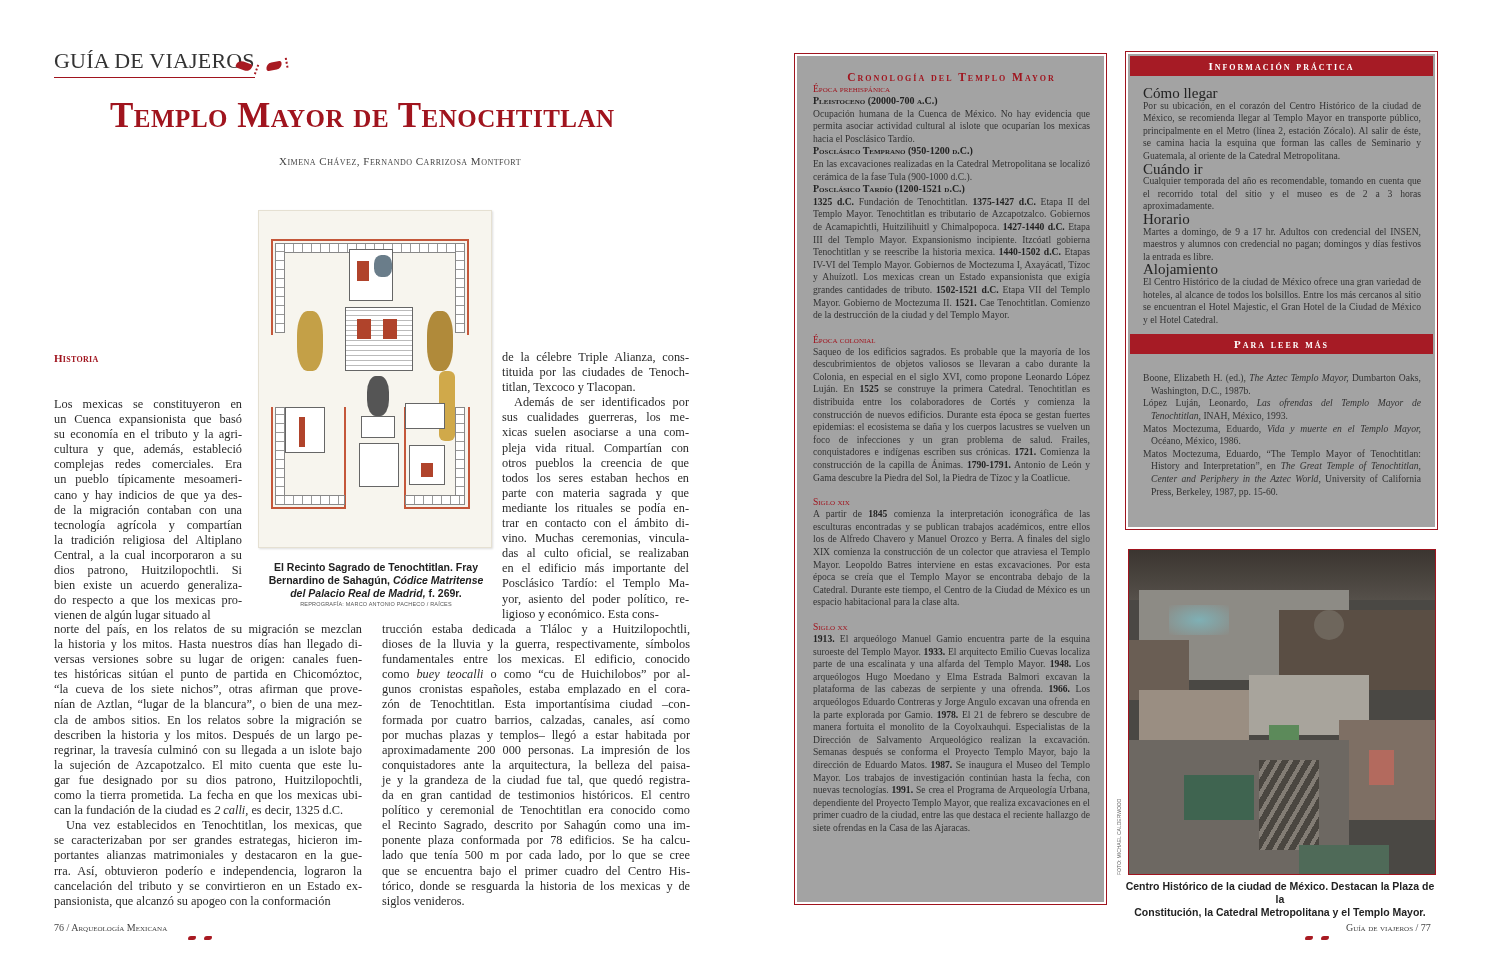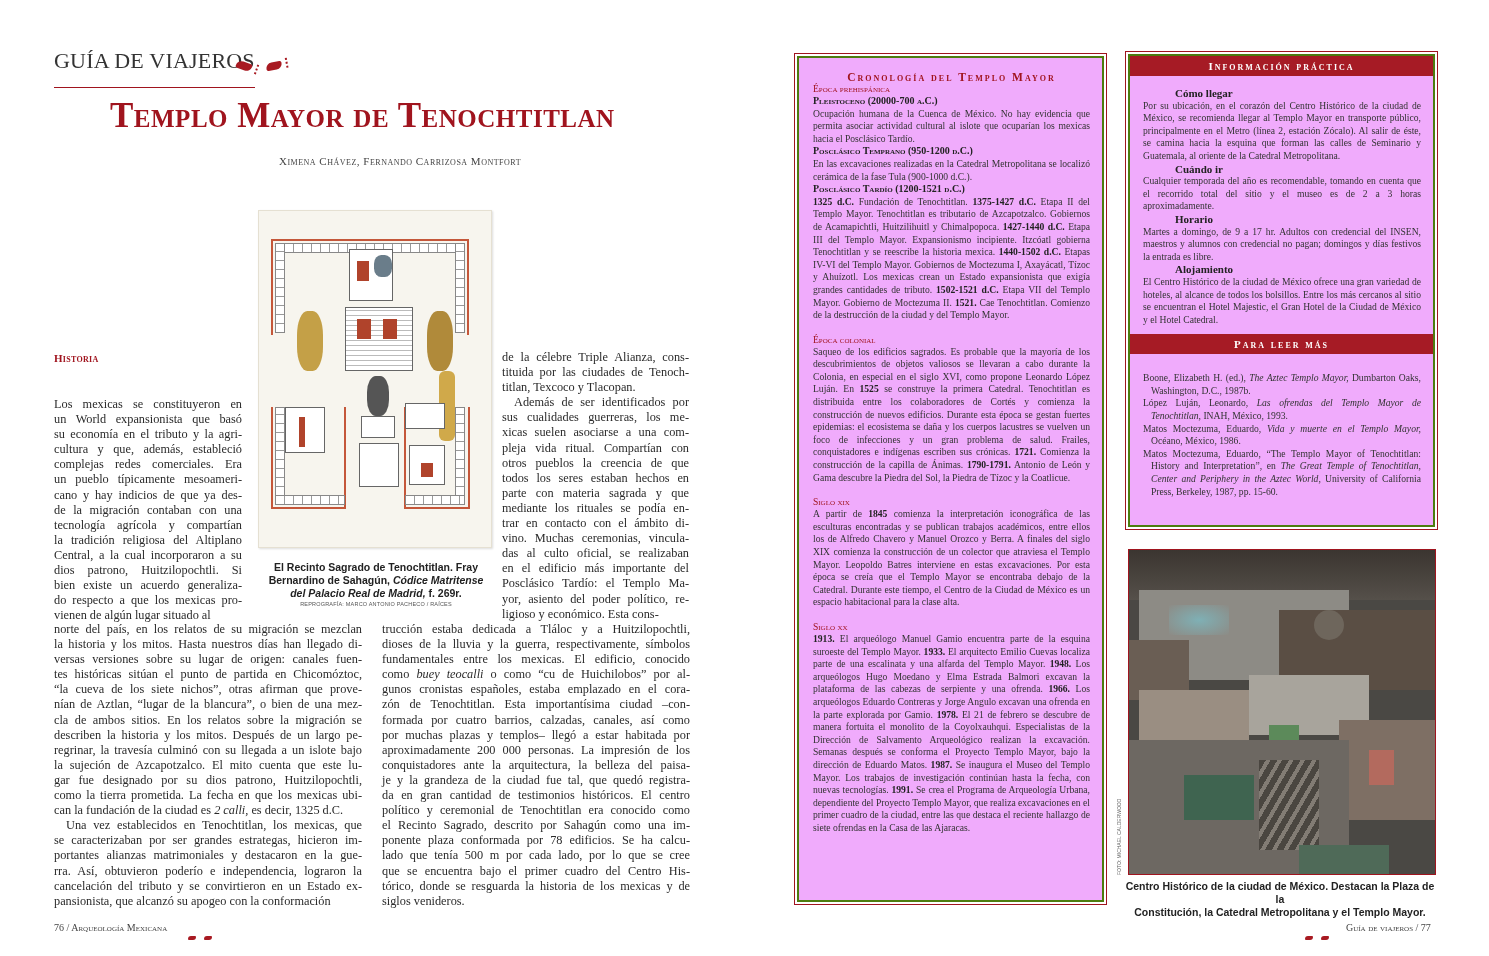--- a/index.html
+++ b/index.html
@@ -2,21 +2,21 @@
 <html><head>
 <meta charset="utf-8">
 <style>
   * { box-sizing: border-box; margin: 0; padding: 0; }
   html, body { width: 1489px; height: 956px; background: #ffffff; overflow: hidden; }
   body { position: relative; font-family: "Liberation Serif", "DejaVu Serif", serif; color: #2a2a2a; }
 
   .abs { position: absolute; }
 
   
-  .section-label { left: 54px; top: 47px; font-size: 22px; color: #333; letter-spacing: 0.2px; border-bottom: 1.5px solid #a0141e; padding-bottom: 12px; line-height: 28px; }
+  .section-label { left: 54px; top: 47px; font-size: 22px; color: #333; letter-spacing: 0.2px; border-bottom: 1.5px solid #a0141e; padding-bottom: 2px; line-height: 28px; }
   .feet { top: 56px; }
   .foot { display: inline-block; width: 16px; height: 8px; background: #a81a22; border-radius: 6px 2px 6px 2px; margin-right: 14px; position: relative; }
   .foot::after { content: ""; position: absolute; right: -6px; top: -2px; width: 3px; height: 10px; border-right: 2px dotted #a81a22; }
 
   .title { left: 110px; top: 94px; font-size: 35px; color: #a0141e; font-variant: small-caps; letter-spacing: 0.5px; white-space: nowrap; line-height: 44px; }
   .authors { left: 240px; top: 155px; width: 320px; text-align: center; font-size: 11px; font-variant: small-caps; color: #444; letter-spacing: 0.5px; }
 
   .codex { left: 258px; top: 210px; width: 234px; height: 338px; background: #f7f5ee; border: 1px solid #e5e0d2; box-shadow: 1px 1px 2px #ddd; }
   .codex .frame { position: absolute; border: 2px solid #c4573a; }
   .codex .wall { position: absolute; background: repeating-linear-gradient(90deg, #fff 0 8px, #999 8px 9px); border: 1px solid #888; }
@@ -39,33 +39,33 @@
   .col2 { left: 502px; top: 350px; width: 187px; }
   .col2b { left: 382px; top: 622px; width: 308px; }
 
   .folio-left { left: 54px; top: 922px; font-size: 10px; color: #444; font-variant: small-caps; }
   .folio-feet-left { left: 188px; top: 926px; }
   .folio-right { left: 1346px; top: 922px; font-size: 10px; color: #444; font-variant: small-caps; }
   .folio-feet-right { left: 1305px; top: 926px; }
   .mini-foot { display: inline-block; width: 8px; height: 4px; background: #a81a22; border-radius: 3px 1px 3px 1px; margin-right: 8px; }
 
   
-  .box { position: absolute; background: #f0abfc; border: 2px solid #4d7c0f; outline: 1px solid #a0141e; outline-offset: 2px; }
+  .box { position: absolute; background: #a3a3a3; border: 2px solid #a3a3a3; outline: 1px solid #a0141e; outline-offset: 2px; }
   .chrono { left: 797px; top: 56px; width: 307px; height: 846px; padding: 13px 12px 0 14px; }
   .box-title { text-align: center; font-variant: small-caps; font-weight: bold; color: #a0141e; font-size: 11.5px; letter-spacing: 2px; }
   .chrono .era { font-variant: small-caps; font-weight: normal; color: #a0141e; font-size: 9.5px; margin-top: 0; line-height: 12px; }
   .chrono .period { font-variant: small-caps; font-weight: bold; color: #222; font-size: 10px; line-height: 12.6px; }
   .small-text { font-size: 9.6px; line-height: 12.6px; color: #333; text-align: justify; }
   .small-text b { color: #222; }
   .gap { height: 12px; }
 
   .info { left: 1128px; top: 54px; width: 307px; height: 473px; padding: 0; }
   .band { background: #a61b25; color: #fff; font-variant: small-caps; font-weight: bold; font-size: 11px; text-align: center; letter-spacing: 2px; height: 20px; line-height: 20px; }
   .info .content { padding: 11px 12px 0 13px; }
-  .info h4 { font-size: 11px; font-weight: bold; color: #222; line-height: 12.6px; margin-left: 32px; }
+  .info h4 { font-size: 15px; font-weight: normal; color: #222; line-height: 12.6px; }
   .refs { padding: 18px 12px 0 13px; }
   .refs p { text-indent: -8px; padding-left: 8px; }
 
   .photo { left: 1128px; top: 549px; width: 308px; height: 326px; border: 1.5px solid #a0141e; overflow: hidden; background: #4a4844; }
   .photo div { position: absolute; }
   .photo-credit { left: 1116px; top: 795px; font-family: "Liberation Sans", sans-serif; font-size: 5px; color: #666; transform: rotate(-90deg); transform-origin: left top; white-space: nowrap; top: 875px; }
   .caption-photo { left: 1120px; top: 880px; width: 320px; text-align: center; font-family: "Liberation Sans", sans-serif; font-size: 10.5px; font-weight: bold; color: #222; line-height: 13px; }
 </style>
 </head>
 <body>
@@ -111,21 +111,21 @@
   <span>El Recinto Sagrado de Tenochtitlan. Fray</span><br>
   <span>Bernardino de Sahagún, </span><i>Códice Matritense</i><br>
   <i>del Palacio Real de Madrid,</i><span> f. 269r.</span>
 </div>
 <div class="abs credit-codex">REPROGRAFÍA: MARCO ANTONIO PACHECO / RAÍCES</div>
 
 <div class="abs subhead historia">Historia</div>
 
 <div class="abs body-text col1">
     <p class="line">Los mexicas se constituyeron en</p>
-    <p class="line">un World expansionista que basó</p>
+    <p class="line">un Cuenca expansionista que basó</p>
     <p class="line">su economía en el tributo y la agri-</p>
     <p class="line">cultura y que, además, estableció</p>
     <p class="line">complejas redes comerciales. Era</p>
     <p class="line">un pueblo típicamente mesoameri-</p>
     <p class="line">cano y hay indicios de que ya des-</p>
     <p class="line">de la migración contaban con una</p>
     <p class="line">tecnología agrícola y compartían</p>
     <p class="line">la tradición religiosa del Altiplano</p>
     <p class="line">Central, a la cual incorporaron a su</p>
     <p class="line">dios patrono, Huitzilopochtli. Si</p>

